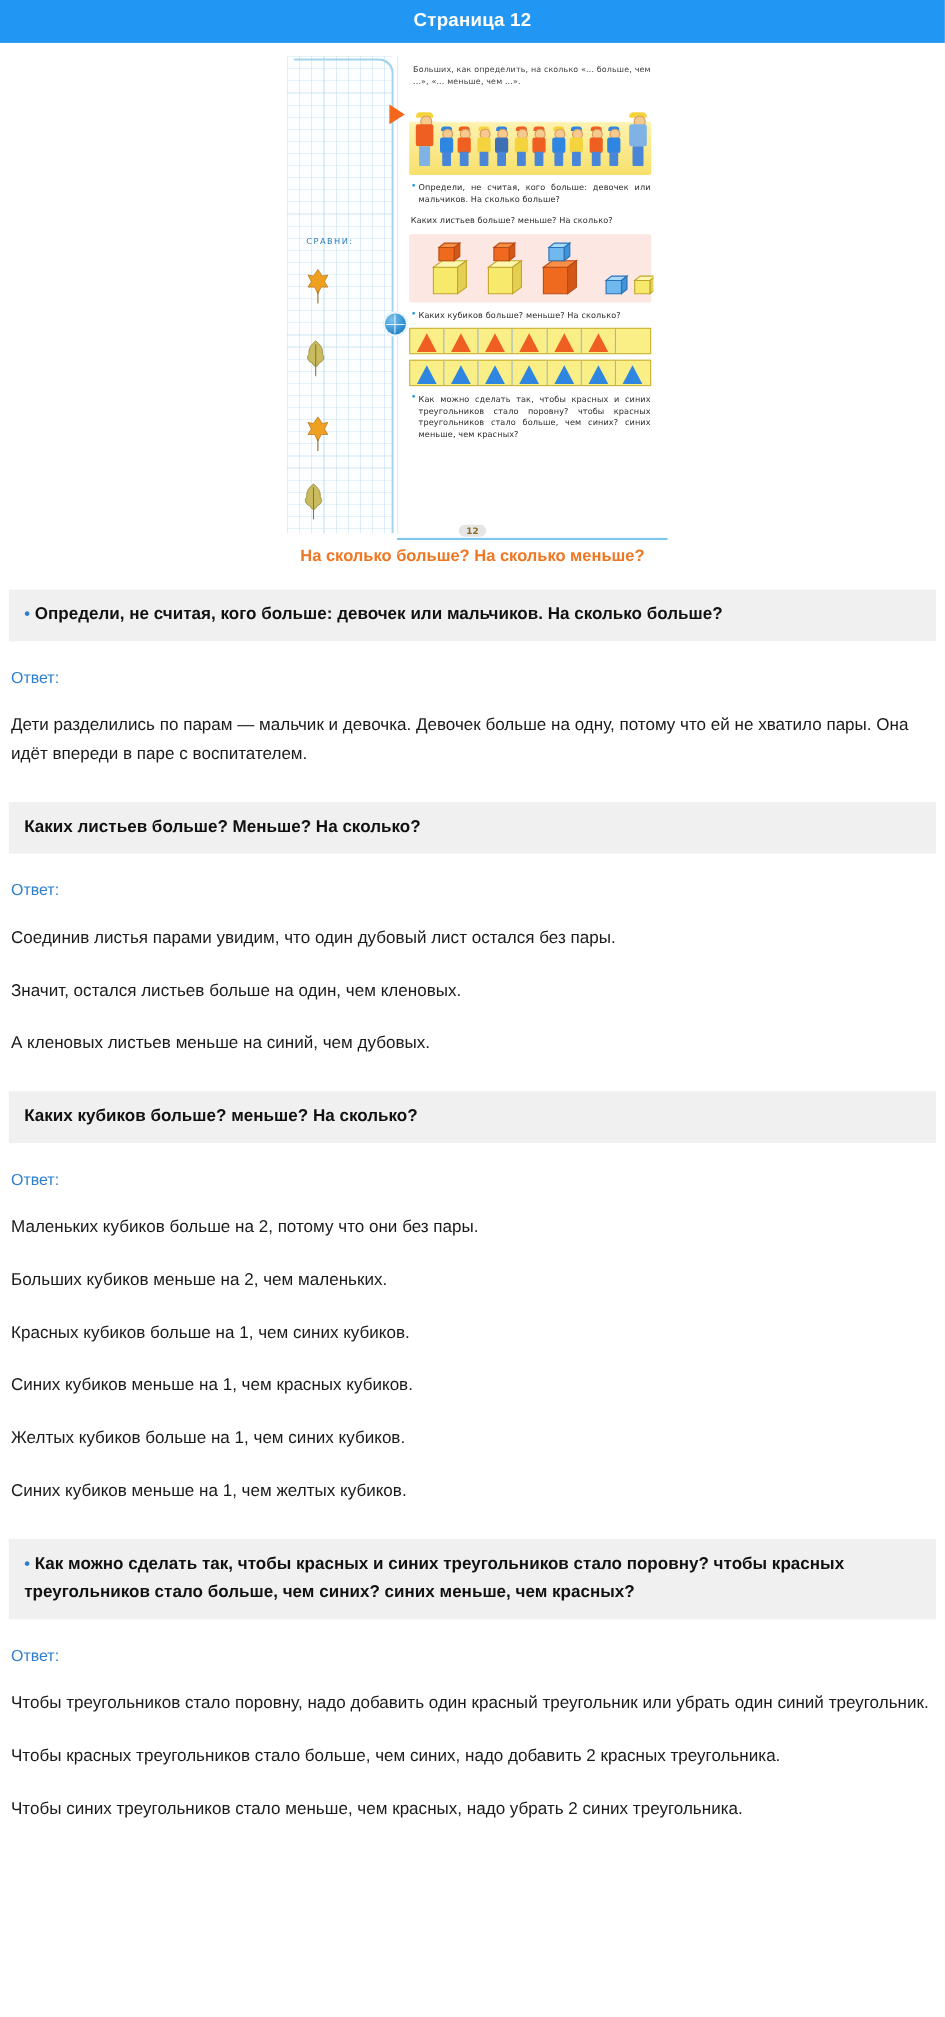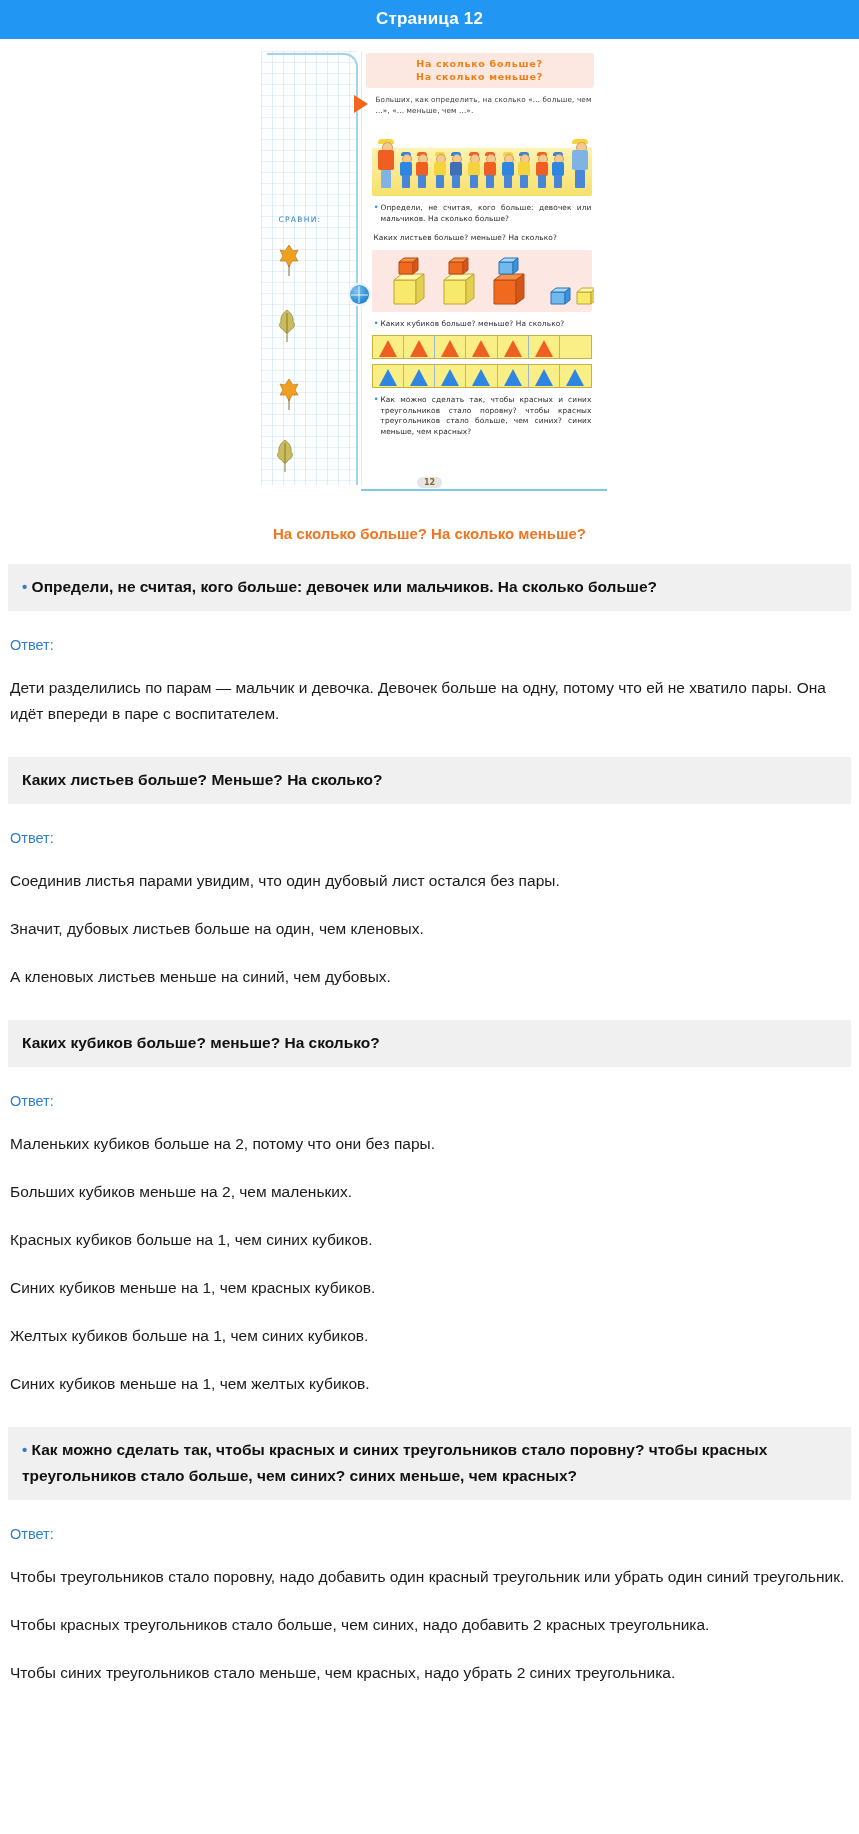--- a/index.html
+++ b/index.html
@@ -241,21 +241,21 @@
     left: 108px; right: 0; bottom: 0;
     border-bottom: 2px solid #7fc6e8;
   }
 
   
   .doc-title {
     text-align: center;
     color: #ef7622;
     font-size: 15px;
     font-weight: bold;
-    margin: 30px 0 22px 0;
+    margin: 2px 0 22px 0;
   }
   .qbox {
     background: #f0f0f0;
     padding: 10px 14px 11px 14px;
     margin: 0 8px 13px 8px;
     font-weight: bold;
     font-size: 15.5px;
     line-height: 26px;
     color: #111111;
   }
@@ -301,24 +301,20 @@
     </svg>
     <svg class="leaf l4" viewBox="0 0 20 34">
       <path d="M10 1 C14 4 17 8 16 13 C19 15 17 20 13 21 C12 25 8 25 7 21 C3 20 1 15 4 13 C3 8 6 4 10 1 Z" fill="#c9bb5e" stroke="#8e8436" stroke-width=".7"></path>
       <path d="M10 4 L10 33" stroke="#8a7a2c" stroke-width="1" fill="none"></path>
     </svg>
 
     <div class="scan-right">
       <div class="arrow"></div>
       <div class="globe"></div>
 
-      <div class="title-band">
-        <div class="tline">На сколько больше?</div>
-        <div class="tline">На сколько меньше?</div>
-      </div>
 
       <div class="intro">Больших, как определить, на сколько «... больше, чем ...», «... меньше, чем ...».</div>
 
       <div class="kids">
         <div class="kid teacher" style="left:6px;">
           <div class="hat"></div>
             <div class="head"></div>
           <div class="body"></div>
             <div class="legs"></div>
         </div>
@@ -477,21 +473,21 @@
   <span>Определи, не считая, кого больше: девочек или мальчиков. На сколько больше?</span>
 </div>
 <div class="ans-label">Ответ:</div>
 <div class="para">Дети разделились по парам — мальчик и девочка. Девочек больше на одну, потому что ей не хватило пары. Она идёт впереди в паре с воспитателем.</div>
 
 <div class="qbox gap-before-q">
   <span>Каких листьев больше? Меньше? На сколько?</span>
 </div>
 <div class="ans-label">Ответ:</div>
 <div class="para">Соединив листья парами увидим, что один дубовый лист остался без пары.</div>
-<div class="para">Значит, дубовых листьев больше на один, чем кленовых.</div>
+<div class="para">Значит, остался листьев больше на один, чем кленовых.</div>
 <div class="para">А кленовых листьев меньше на синий, чем дубовых.</div>
 
 <div class="qbox gap-before-q">
   <span>Каких кубиков больше? меньше? На сколько?</span>
 </div>
 <div class="ans-label">Ответ:</div>
 <div class="para">Маленьких кубиков больше на 2, потому что они без пары.</div>
 <div class="para">Больших кубиков меньше на 2, чем маленьких.</div>
 <div class="para">Красных кубиков больше на 1, чем синих кубиков.</div>
 <div class="para">Синих кубиков меньше на 1, чем красных кубиков.</div>

